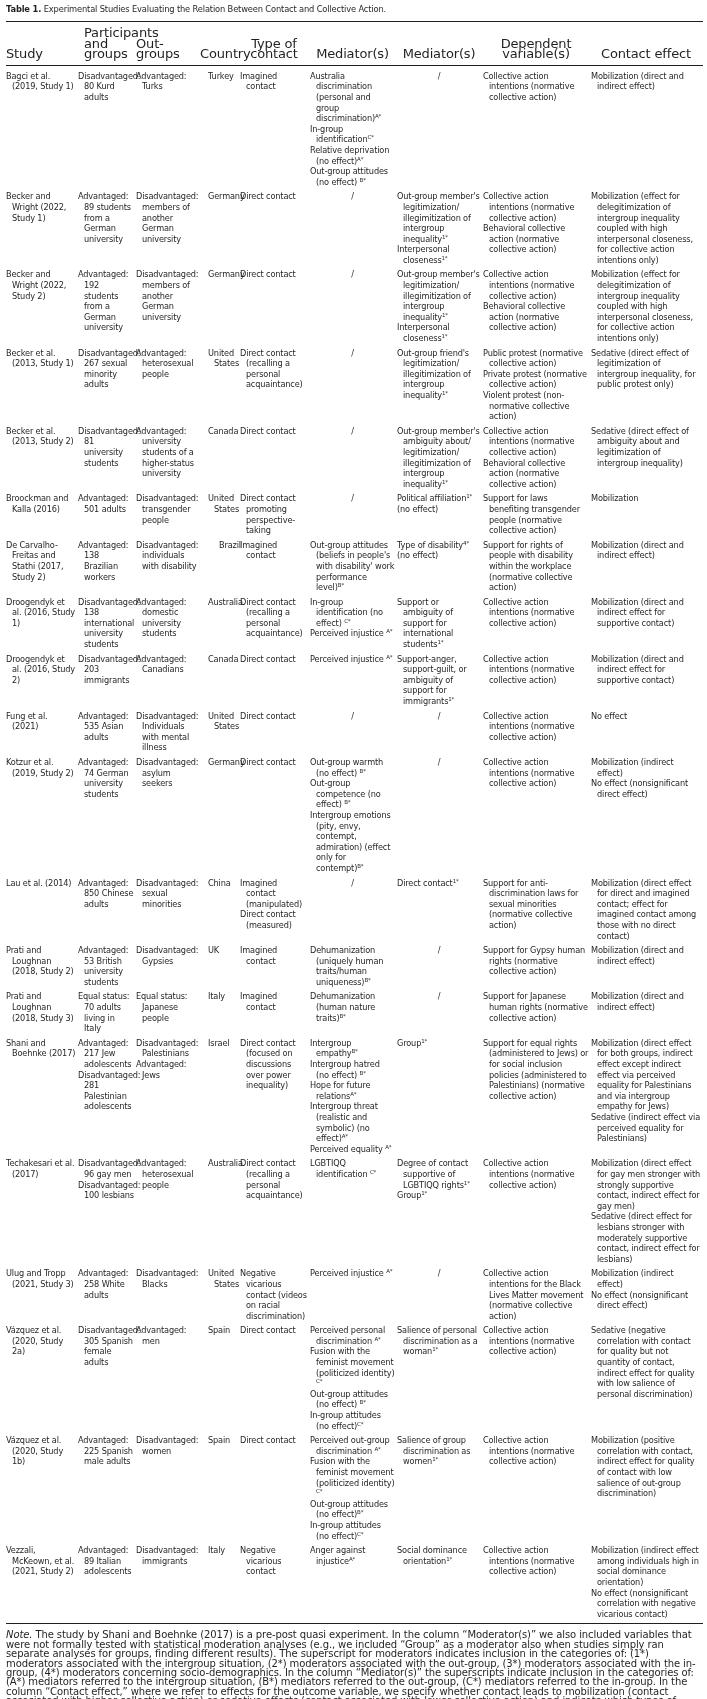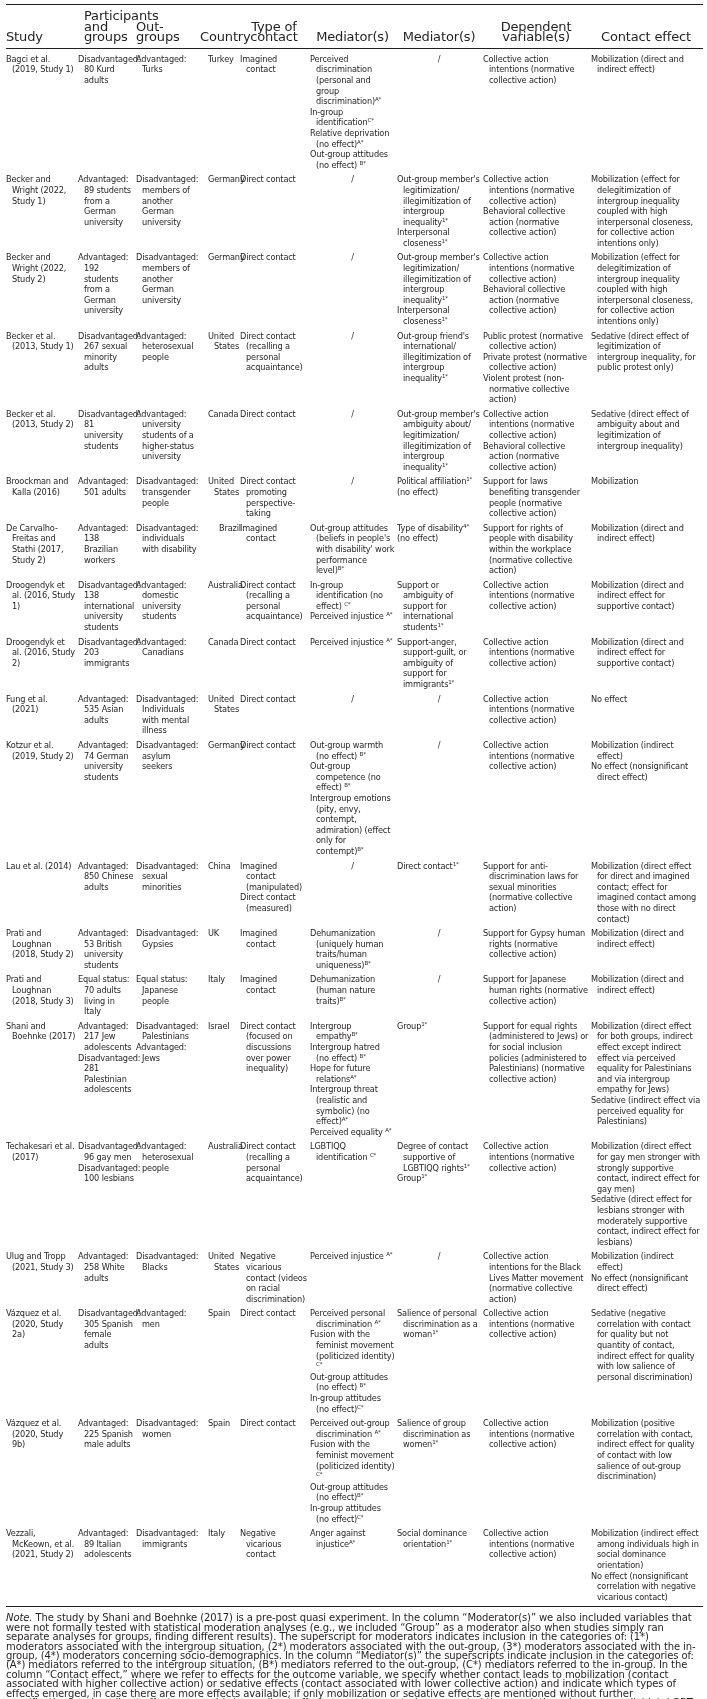--- a/index.html
+++ b/index.html
@@ -30,20 +30,24 @@
   .note { font-size: 10px; line-height: 9.4px; margin-top: 6px; padding-right: 6px; letter-spacing: -0.1px; }
   .note i { font-style: italic; }
   col.c1 { width: 72px; } col.c2 { width: 58px; } col.c3 { width: 64px; }
   col.c4 { width: 40px; } col.c5 { width: 70px; } col.c6 { width: 87px; }
   col.c7 { width: 86px; } col.c8 { width: 108px; } col.c9 { width: 112px; }
 </style>
 </head>
 <body>
 
 <div class="wrap">
+  <div class="caption">
+    <b>Table 1.</b>
+    <span>Experimental Studies Evaluating the Relation Between Contact and Collective Action.</span>
+  </div>
 
   <table>
     <colgroup>
       <col class="c1">
         <col class="c2">
         <col class="c3">
         <col class="c4">
         <col class="c5">
       <col class="c6">
         <col class="c7">
@@ -74,21 +78,21 @@
           <td>
             <span class="hi">Advantaged: Turks</span>
           </td>
           <td>
             <span class="hi" style="padding-left: 14px; text-indent: -6px;">Turkey</span>
           </td>
           <td>
             <span class="hi">Imagined contact</span>
           </td>
           <td>
-            <span class="hi"><span>Perceived discrimination (personal and group discrimination)</span><sup>A*</sup></span>
+            <span class="hi"><span>Australia discrimination (personal and group discrimination)</span><sup>A*</sup></span>
             <span class="hi"><span>In-group identification</span><sup>C*</sup></span>
             <span class="hi"><span>Relative deprivation (no effect)</span><sup>A*</sup></span>
             <span class="hi"><span>Out-group attitudes (no effect) </span><sup>B*</sup></span>
           </td>
           <td>
             <span class="hi" style="text-align: center; text-indent: 0px; padding-left: 0px;"><span>/</span></span>
           </td>
           <td>
             <span class="hi">Collective action intentions (normative collective action)</span>
           </td>
@@ -171,21 +175,21 @@
           <td>
             <span class="hi" style="padding-left: 14px; text-indent: -6px;">United States</span>
           </td>
           <td>
             <span class="hi">Direct contact (recalling a personal acquaintance)</span>
           </td>
           <td>
             <span class="hi" style="text-align: center; text-indent: 0px; padding-left: 0px;"><span>/</span></span>
           </td>
           <td>
-            <span class="hi"><span>Out-group friend's international/ illegitimization of intergroup inequality</span><sup>1*</sup></span>
+            <span class="hi"><span>Out-group friend's legitimization/ illegitimization of intergroup inequality</span><sup>1*</sup></span>
           </td>
           <td>
             <span class="hi">Public protest (normative collective action)</span>
             <span class="hi">Private protest (normative collective action)</span>
             <span class="hi">Violent protest (non-normative collective action)</span>
           </td>
           <td>
             <span class="hi">Sedative (direct effect of legitimization of intergroup inequality, for public protest only)</span>
           </td>
         </tr>
@@ -612,21 +616,21 @@
           </td>
           <td>
             <span class="hi">Collective action intentions (normative collective action)</span>
           </td>
           <td>
             <span class="hi">Sedative (negative correlation with contact for quality but not quantity of contact, indirect effect for quality with low salience of personal discrimination)</span>
           </td>
         </tr>
         <tr>
           <td>
-            <span class="hi">Vázquez et al. (2020, Study 9b)</span>
+            <span class="hi">Vázquez et al. (2020, Study 1b)</span>
           </td>
           <td>
             <span class="hi">Advantaged: 225 Spanish male adults</span>
           </td>
           <td>
             <span class="hi">Disadvantaged: women</span>
           </td>
           <td>
             <span class="hi" style="padding-left: 14px; text-indent: -6px;">Spain</span>
           </td>

